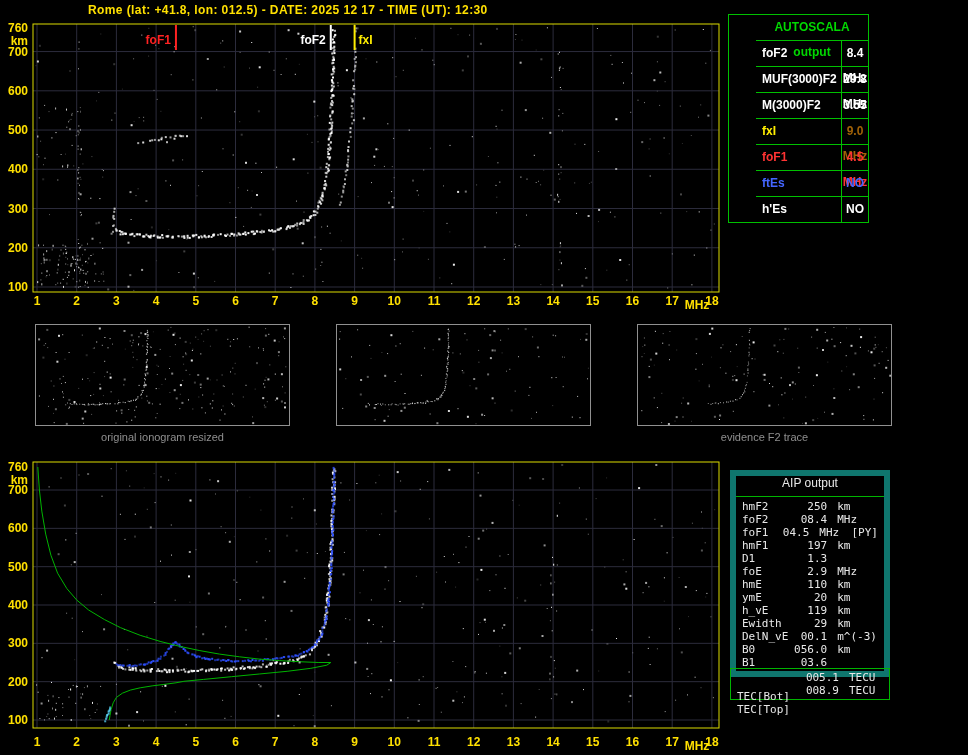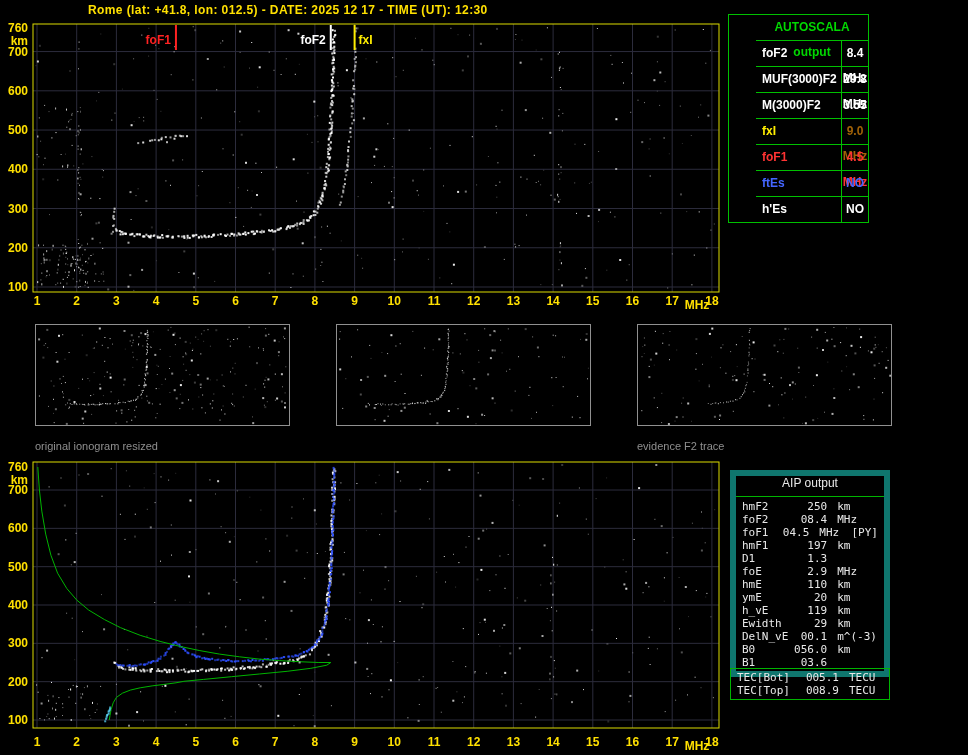--- a/index.html
+++ b/index.html
@@ -7,21 +7,21 @@
           font-family:"Liberation Sans",sans-serif;}
   .title{position:absolute;left:88px;top:3px;font:bold 12px "Liberation Sans",sans-serif;
          color:#ffe000;letter-spacing:.4px;}
   svg{position:absolute;display:block;}
   #plot-top{left:0;top:22px;}
   #plot-bottom{left:0;top:456px;}
   .axis-label{font:bold 12px "Liberation Sans",sans-serif;}
   .thumbs{position:absolute;left:0;top:324px;width:968px;height:130px;}
   .thumb{position:absolute;top:0;width:255px;}
   .thumb svg{position:relative;}
-  .thumb-caption{margin-top:14px;font:11px "Liberation Sans",sans-serif;color:#8f8f8f;}
+  .thumb-caption{margin-top:5px;text-align:center;font:11px "Liberation Sans",sans-serif;color:#8f8f8f;}
   
   .as-table{position:absolute;left:728px;top:14px;width:141px;border:1px solid #00c000;
             font:bold 12px "Liberation Sans",sans-serif;color:#fff;box-sizing:border-box;padding-left:27px;}
   .as-title{height:25px;line-height:25px;text-align:center;color:#00d800;border-bottom:1px solid #00c000;}
   .as-row{display:flex;height:25px;line-height:25px;border-bottom:1px solid #00c000;}
   .as-row:last-child{border-bottom:none;}
   .as-label{width:86px;padding-left:6px;border-right:1px solid #00c000;box-sizing:border-box;}
   .as-value{flex:1;text-align:center;}
   
   .aip-table{position:absolute;left:730px;top:470px;width:160px;border:6px solid #0f766e;
@@ -30,21 +30,21 @@
              font:12px "Liberation Sans",sans-serif;color:#e8e8e8;}
   .aip-rows{padding:3px 0 2px 0;}
   .aip-row{display:flex;height:13px;line-height:13px;padding:0 6px;}
   .aip-label{width:58px;}
   .aip-value{width:38px;text-align:right;}
   .aip-unit{margin-left:10px;width:46px;}
   .aip-note{margin-left:auto;}
   .tec-table{position:absolute;left:730px;top:668px;width:160px;border:1px solid #00b400;
              box-sizing:border-box;color:#e8e8e8;font:11px "DejaVu Sans Mono",monospace;padding:2px 0;}
   .tec-row{display:flex;height:13px;line-height:13px;padding:0 6px;}
-  .tec-label{width:64px;}
+  .tec-label{width:64px;margin-top:19px;}
   .tec-value{width:38px;text-align:right;}
   .tec-unit{margin-left:10px;}
 </style>
 </head>
 <body>
 
 <div class="screen">
   <div class="title">Rome (lat: +41.8, lon: 012.5) - DATE: 2025 12 17 - TIME (UT): 12:30</div>
 
   <svg id="plot-top" width="730" height="292">

